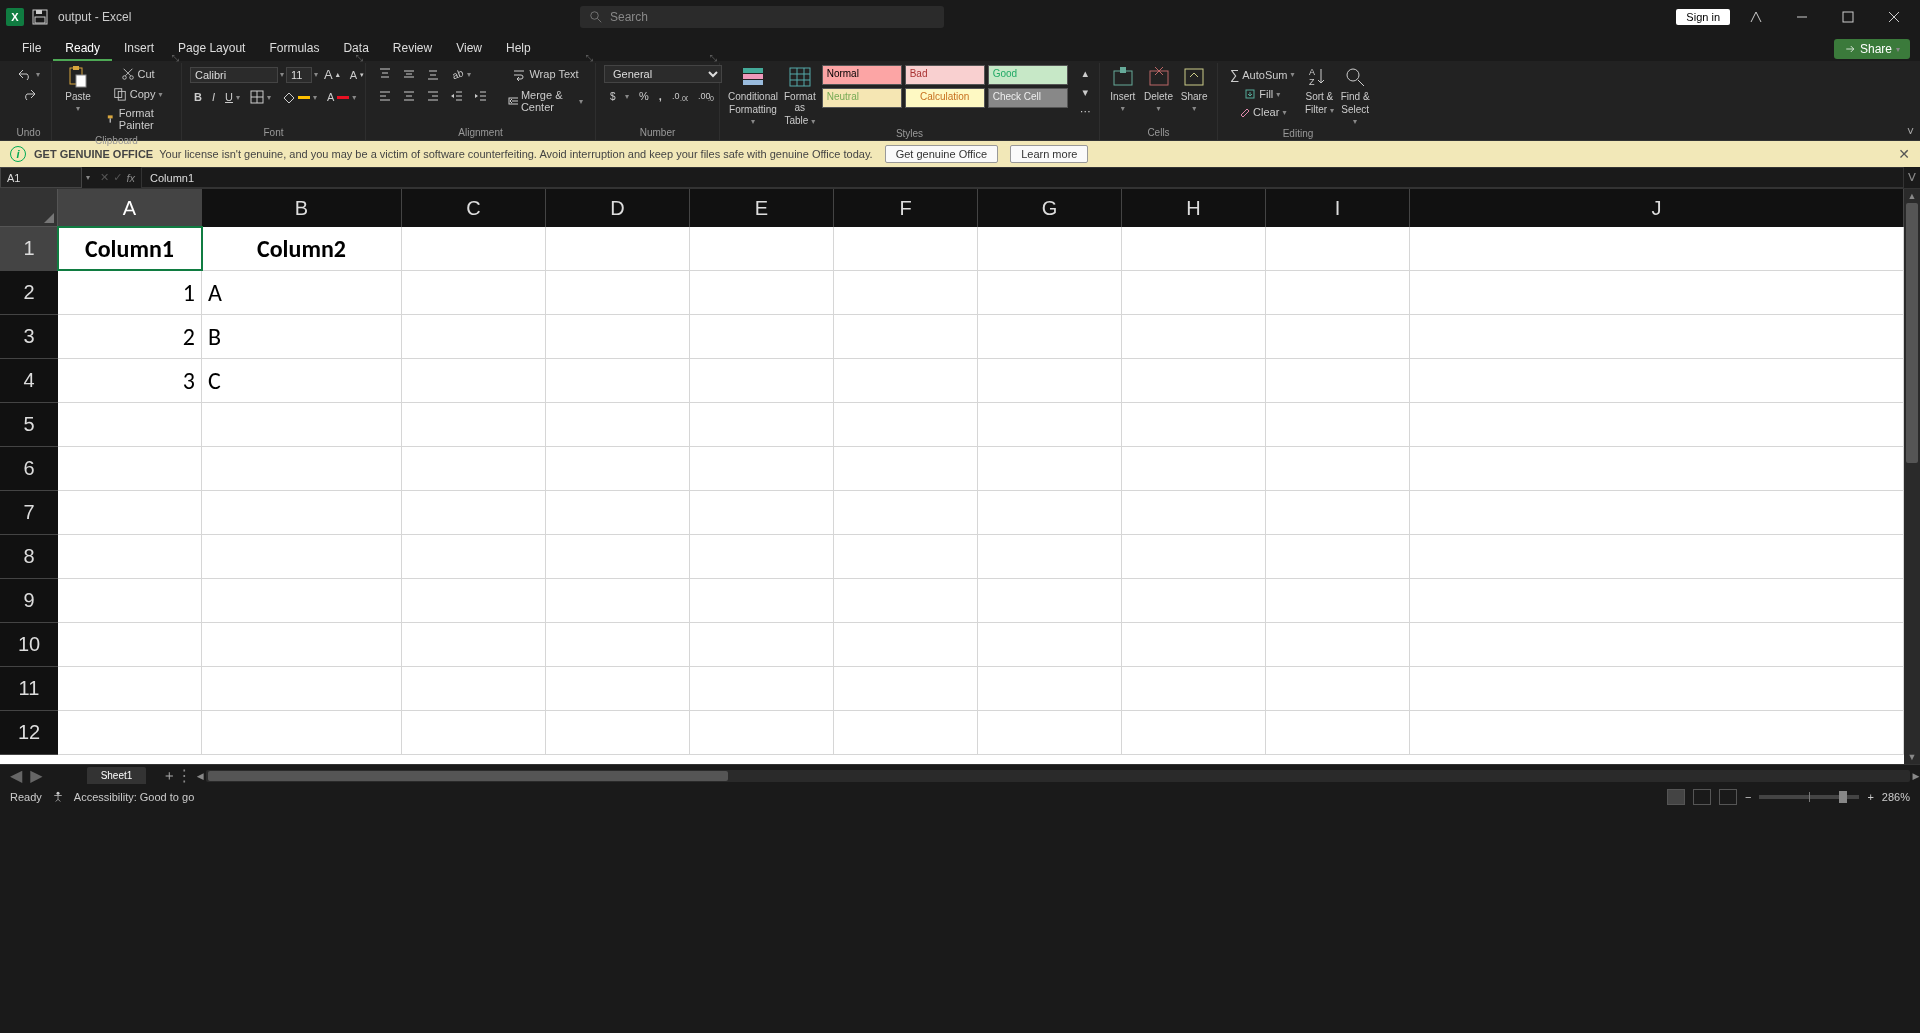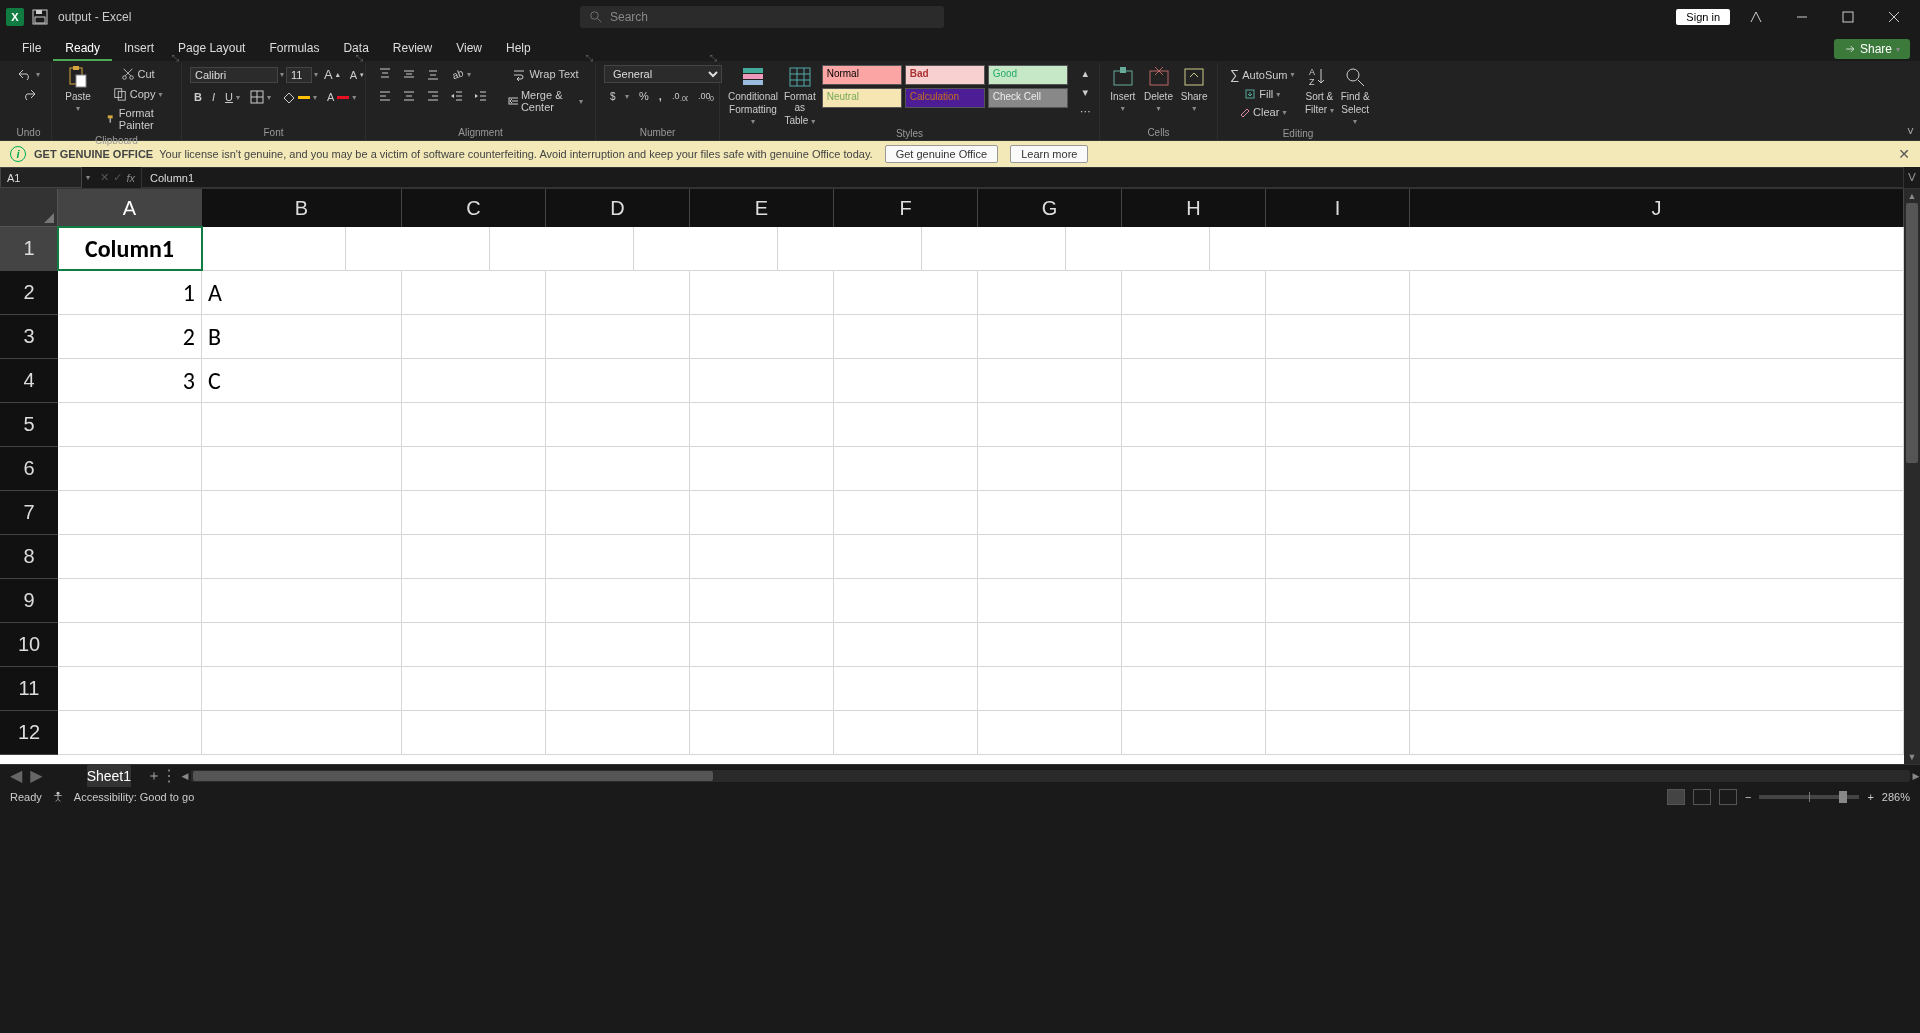--- a/index.html
+++ b/index.html
@@ -33,24 +33,24 @@
 .bigbtn { display: flex; flex-direction: column; align-items: center; justify-content: center; width: 50px; color: #ccc; font-size: 10px; text-align: center; gap: 2px; }
 .bigbtn .ic { width: 28px; height: 24px; }
 select.num-format, input.font-name, input.font-size { background: #2b2b2b; color: #ddd; border: 1px solid #444; font-size: 11px; padding: 1px 4px; }
 input.font-name { width: 88px; }
 input.font-size { width: 26px; }
 select.num-format { width: 118px; }
 
 .style-grid { display: grid; grid-template-columns: repeat(3, 80px); grid-auto-rows: 20px; gap: 3px; }
 .style-cell { font-size: 10px; padding: 2px 4px; color: #000; background: #fff; border: 1px solid #555; }
 .style-cell.normal { background: #fca5a5; }
-.style-cell.bad { background: #f9d0d0; color: #a33; font-weight: bold; }
+.style-cell.bad { background: #f9d0d0; color: #a33; }
 .style-cell.good { background: #c7e8c7; color: #2a6; }
 .style-cell.neutral { background: #f5e6b3; color: #7a5; }
-.style-cell.calc { background: #4c1d95; color: #c77020; }
+.style-cell.calc { background: #fef9c3; color: #c77020; text-align: center; }
 .style-cell.check { background: #888; color: #eee; }
 
 .ribbon-collapse { position: absolute; right: 6px; top: 125px; color: #aaa; font-size: 12px; cursor: pointer; }
 
 
 .banner { height: 26px; background: #f2e8b8; color: #444; display: flex; align-items: center; padding: 0 10px; font-size: 11px; }
 .banner .info-ic { width: 16px; height: 16px; border: 1px solid #0a5; border-radius: 50%; color: #0a5; display: inline-flex; align-items: center; justify-content: center; font-style: italic; font-weight: bold; margin-right: 8px; font-size: 11px; }
 .banner b { margin-right: 6px; text-transform: uppercase; }
 .banner .bn-btn { margin-left: 12px; background: #fafafa; border: 1px solid #999; padding: 2px 10px; font-size: 11px; color: #333; border-radius: 2px; }
 .banner .close { margin-left: auto; color: #555; font-size: 14px; cursor: pointer; }
@@ -82,21 +82,21 @@
 .cell.hdr { font-weight: bold; }
 .cell.active { outline: 2px solid #107c41; outline-offset: -1px; }
 .vscroll { position: absolute; right: 0; top: 0; width: 16px; bottom: 0; background: #2a2a2a; }
 .vscroll .thumb { position: absolute; left: 2px; right: 2px; top: 14px; height: 260px; background: #555; border-radius: 2px; }
 .vscroll .arr { position: absolute; left: 0; right: 0; height: 14px; color: #888; display: flex; align-items: center; justify-content: center; font-size: 9px; }
 .vscroll .arr.up { top: 0; } .vscroll .arr.dn { bottom: 0; }
 
 
 .sheet-tabs { height: 22px; background: #1a1a1a; display: flex; align-items: center; padding: 0 6px; border-top: 1px solid #333; }
 .sheet-tabs .nav { color: #666; padding: 0 4px; }
-.sheet-tab { background: #333; color: #fff; font-size: 14px; padding: 3px 0; border-radius: 2px 2px 0 0; margin-left: 40px; }
+.sheet-tab { background: #333; color: #fff; font-size: 10px; padding: 3px 14px; border-radius: 2px 2px 0 0; margin-left: 40px; }
 .sheet-tabs .plus { color: #aaa; margin-left: 16px; font-size: 14px; }
 .sheet-tabs .dots { margin-left: auto; margin-right: 10px; color: #888; }
 .hscroll { flex: 1; height: 12px; background: #2a2a2a; margin: 0 4px; position: relative; border-radius: 2px; }
 .hscroll .thumb { position: absolute; top: 1px; bottom: 1px; left: 2px; width: 520px; background: #555; border-radius: 2px; }
 .hscroll .arr { position: absolute; top: 0; bottom: 0; width: 12px; color: #888; display: flex; align-items: center; justify-content: center; font-size: 9px; }
 .hscroll .arr.l { left: -12px; } .hscroll .arr.r { right: -12px; }
 
 
 .status { height: 22px; background: #1a1a1a; display: flex; align-items: center; padding: 0 10px; font-size: 11px; color: #ccc; }
 .status .right { margin-left: auto; display: flex; align-items: center; gap: 8px; }
@@ -571,20 +571,21 @@
       <div class="row-h">7</div>
       <div class="row-h">8</div>
       <div class="row-h">9</div>
       <div class="row-h">10</div>
       <div class="row-h">11</div>
       <div class="row-h">12</div>
     </div>
   <div class="cells">
     <div class="row">
       <div class="cell hdr c active">Column1</div>
+      <div class="cell hdr c" style="width:200px">Column2</div>
       <div class="cell"></div>
         <div class="cell"></div>
         <div class="cell"></div>
         <div class="cell"></div>
         <div class="cell"></div>
         <div class="cell"></div>
         <div class="cell"></div>
         <div class="cell" style="flex:1"></div>
     </div>
     <div class="row">

